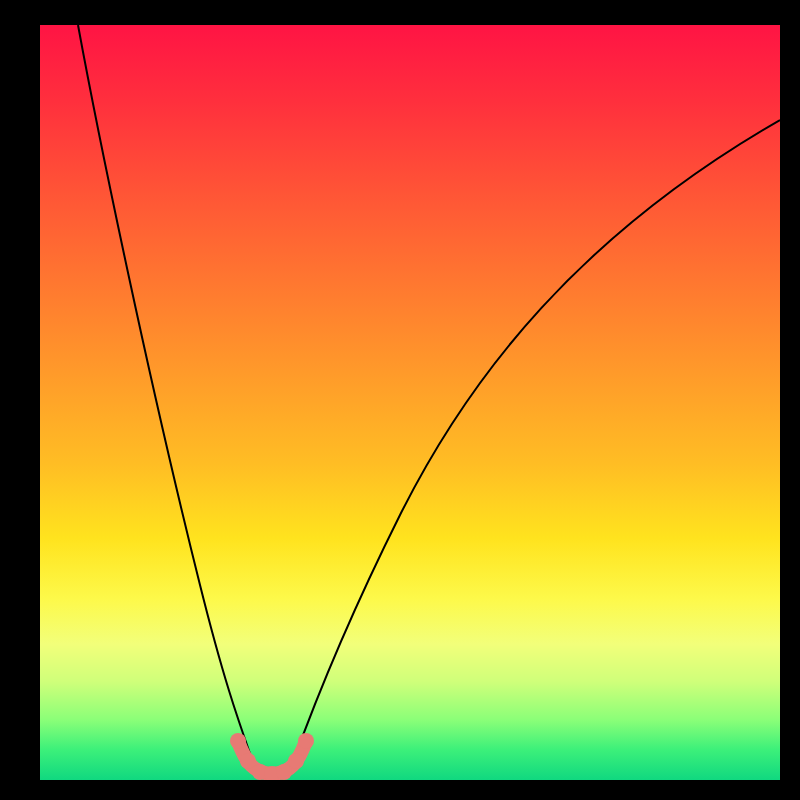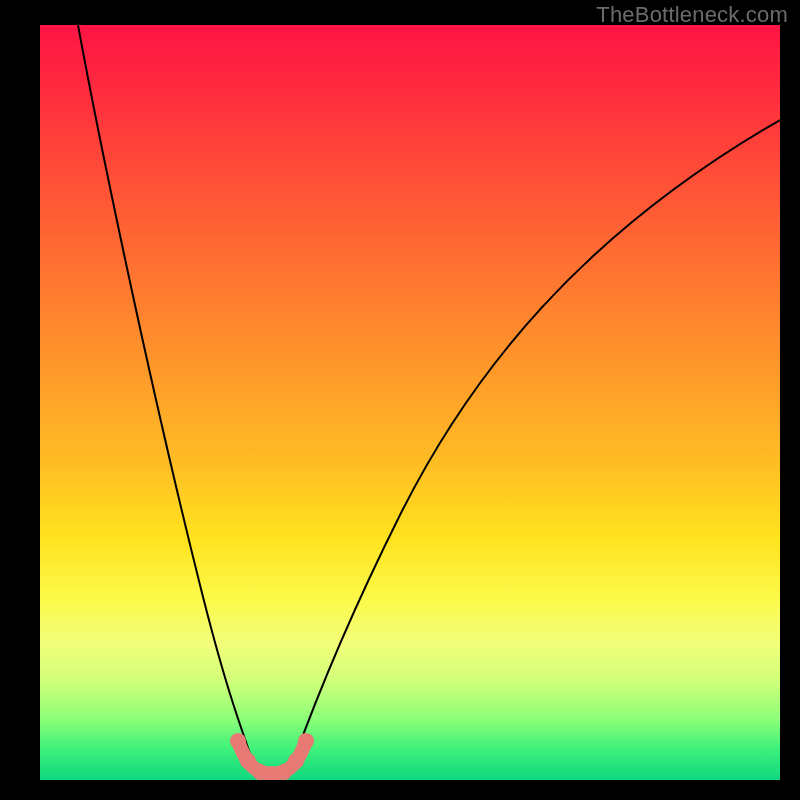--- a/index.html
+++ b/index.html
@@ -69,21 +69,20 @@
     stroke-width: 14;
     stroke-linecap: round;
     fill: none;
   }
 </style>
 </head>
 <body>
 
 <div class="frame">
 
-  <div class="watermark">TheBottleneck.com</div>
 
   <div class="plot-area">
 
     <svg class="curve" viewBox="0 0 740 755">
 
       <path d="M 38 0
                C 60 120, 110 360, 160 560
                C 185 660, 200 700, 214 740"></path>
 
       <path d="M 252 740

